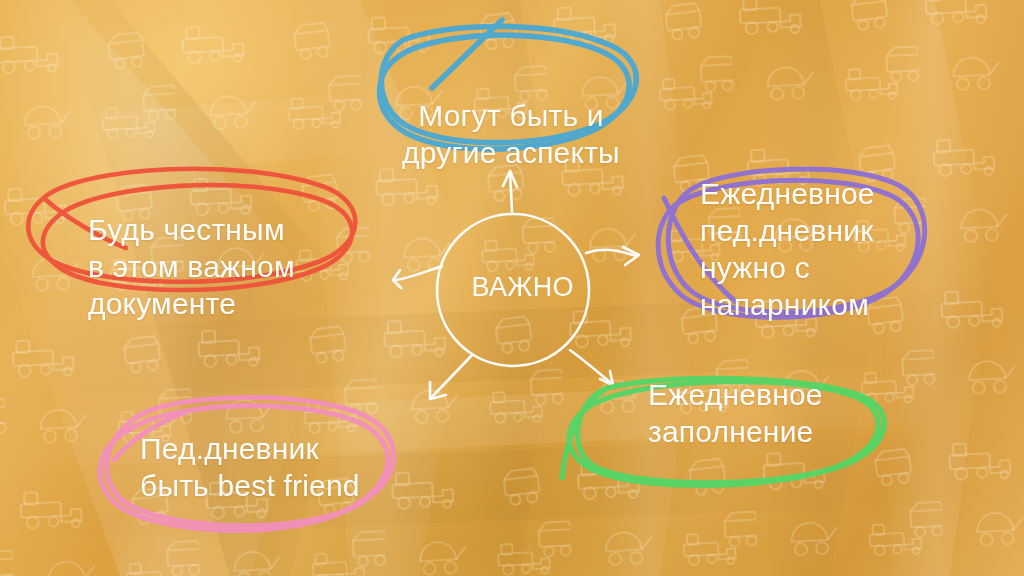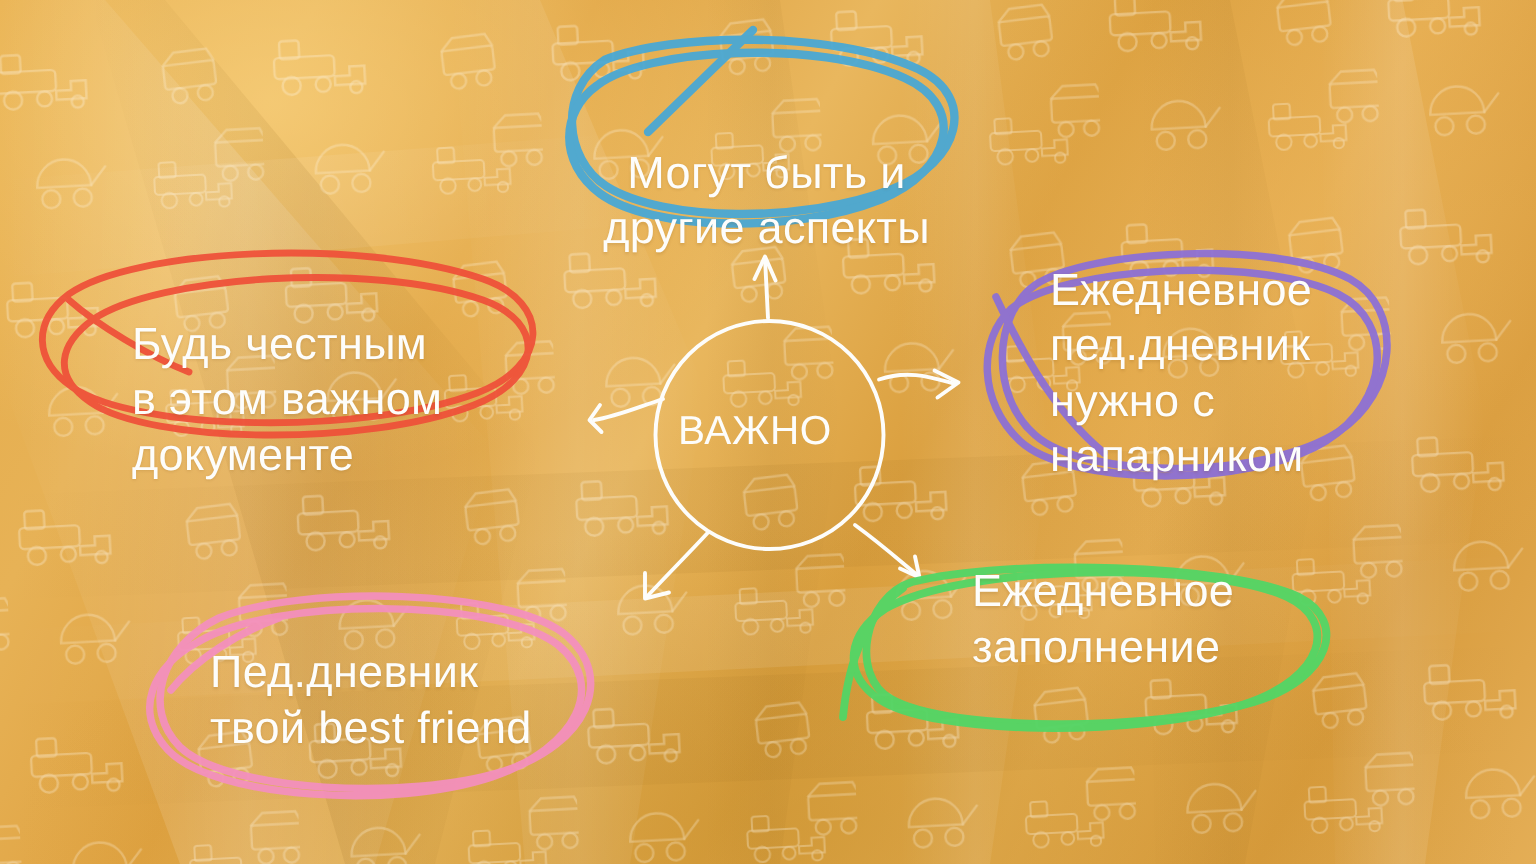--- a/index.html
+++ b/index.html
@@ -34,21 +34,21 @@
     text-shadow:0 1px 2px rgba(120,80,20,.18);
   }
   #t-blue{left:400px;top:61px;width:222px;text-align:center;margin-top:36px;}
   #t-red{left:88px;top:175px;width:215px;margin-top:36px;}
   #t-purple{left:700px;top:175px;width:204px;}
   #t-pink{left:140px;top:430px;width:225px;}
   #t-green{left:648px;top:376px;width:232px;}
 
   #center-label{
     position:absolute;left:452px;top:270px;width:122px;
-    text-align:left;color:#fdfdfb;font-weight:300;
+    text-align:right;color:#fdfdfb;font-weight:300;
     font-size:27px;line-height:34px;letter-spacing:.4px;
   }
 </style>
 </head>
 <body>
 
 <div id="slide">
 
   <svg id="folds" viewBox="0 0 1024 576" preserveAspectRatio="none">
     <defs>
@@ -173,18 +173,18 @@
         <path d="M608 388 C672 372 820 376 866 398 C898 414 888 452 836 468 C768 488 632 488 594 466 C566 450 576 398 608 388 Z"></path>
         <path d="M590 406 C640 376 806 374 858 398 C892 414 884 452 828 470 C756 492 620 490 586 466 C560 448 566 422 590 406"></path>
         <path d="M562 478 C566 436 580 408 602 392"></path>
       </g>
     </g>
   </svg>
 
   <div class="txt" id="t-blue">Могут быть и другие аспекты</div>
   <div class="txt" id="t-red">Будь честным в этом важном документе</div>
   <div class="txt" id="t-purple">Ежедневное пед.дневник нужно с напарником</div>
-  <div class="txt" id="t-pink">Пед.дневник твой best friend</div>
+  <div class="txt" id="t-pink">Пед.дневник быть best friend</div>
   <div class="txt" id="t-green">Ежедневное заполнение</div>
 
   <div id="center-label">ВАЖНО</div>
 
 </div>
 
 </body></html>

